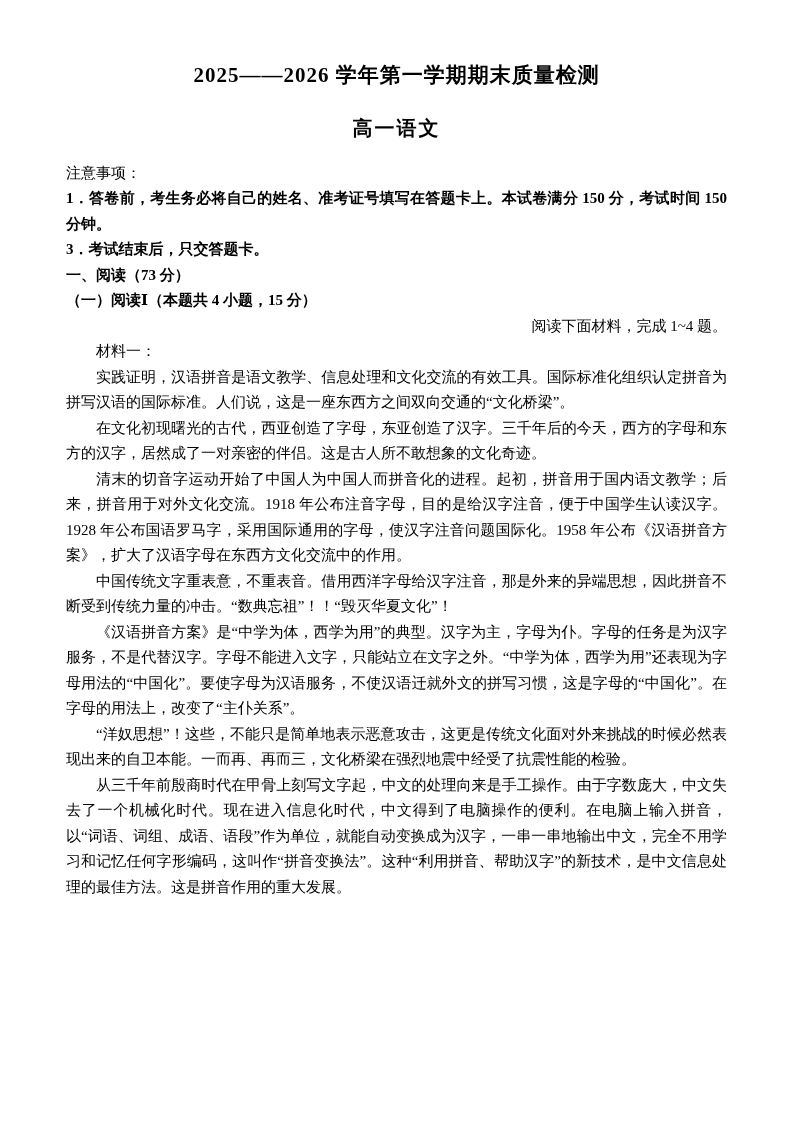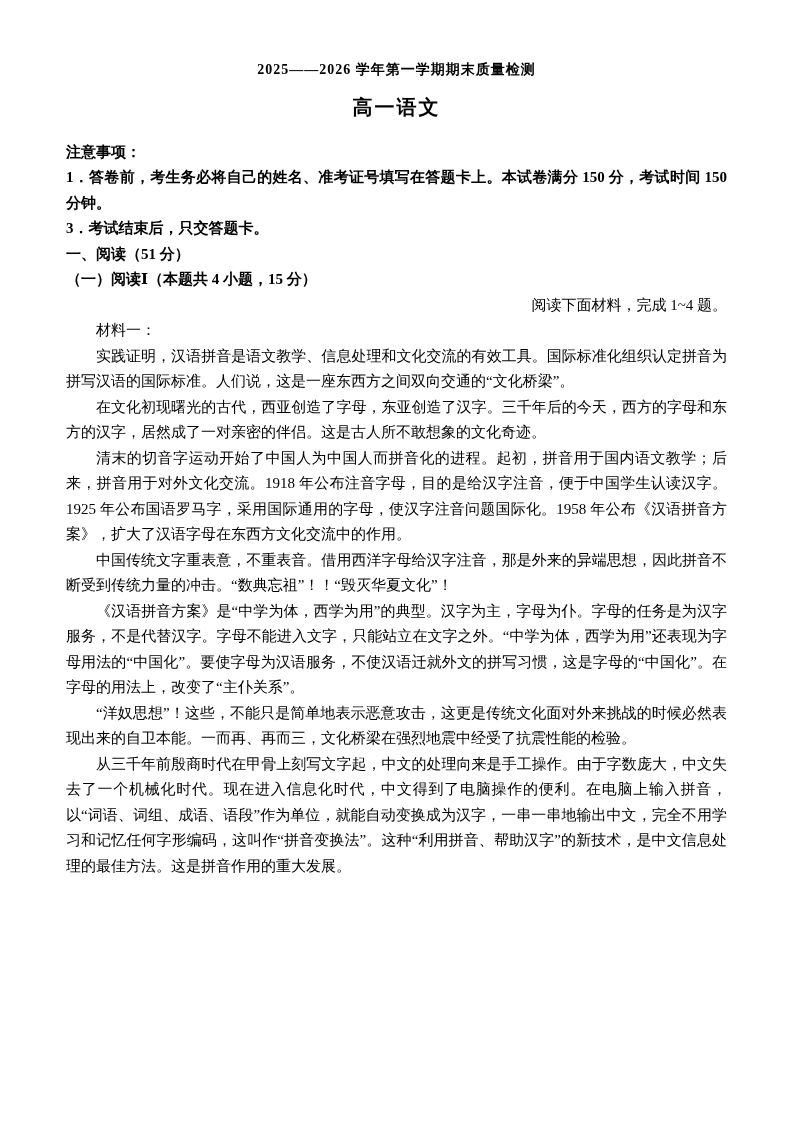--- a/index.html
+++ b/index.html
@@ -11,34 +11,34 @@
       background: #ffffff;
       color: #000000;
       padding: 48px 66px 40px 66px;
       font-family: "Liberation Serif", "DejaVu Serif", serif;
       font-size: 15px;
       line-height: 1.7;
       overflow: hidden;
     }
     .title {
       text-align: center;
-      font-size: 14px;
+      font-size: 21px;
       font-weight: 700;
       letter-spacing: 1px;
       margin-top: 10px;
     }
     .subtitle {
       text-align: center;
       font-size: 20px;
       font-weight: 700;
       letter-spacing: 2px;
-      margin-top: 8px;
+      margin-top: 17px;
       margin-bottom: 16px;
     }
-    .notice-heading { font-weight: 700; }
+    .notice-heading { font-weight: 400; }
     .notice-item {
       font-weight: 700;
       text-align: justify;
     }
     .section-heading { font-weight: 700; }
     .instruction { font-weight: 400; text-align: right; }
     .material-label { text-indent: 2em; }
     .body-para {
       text-indent: 2em;
       text-align: justify;
@@ -49,26 +49,26 @@
 
 <div class="page">
 
   <h1 class="title">2025——2026 学年第一学期期末质量检测</h1>
   <h2 class="subtitle">高一语文</h2>
 
   <p class="notice-heading">注意事项：</p>
   <p class="notice-item">1．答卷前，考生务必将自己的姓名、准考证号填写在答题卡上。本试卷满分 150 分，考试时间 150 分钟。</p>
   <p class="notice-item">3．考试结束后，只交答题卡。</p>
 
-  <p class="section-heading">一、阅读（51 分）</p>
+  <p class="section-heading">一、阅读（73 分）</p>
   <p class="section-heading">（一）阅读Ⅰ（本题共 4 小题，15 分）</p>
   <p class="instruction">阅读下面材料，完成 1~4 题。</p>
   <p class="material-label">材料一：</p>
 
   <p class="body-para">实践证明，汉语拼音是语文教学、信息处理和文化交流的有效工具。国际标准化组织认定拼音为拼写汉语的国际标准。人们说，这是一座东西方之间双向交通的“文化桥梁”。</p>
   <p class="body-para">在文化初现曙光的古代，西亚创造了字母，东亚创造了汉字。三千年后的今天，西方的字母和东方的汉字，居然成了一对亲密的伴侣。这是古人所不敢想象的文化奇迹。</p>
-  <p class="body-para">清末的切音字运动开始了中国人为中国人而拼音化的进程。起初，拼音用于国内语文教学；后来，拼音用于对外文化交流。1918 年公布注音字母，目的是给汉字注音，便于中国学生认读汉字。1925 年公布国语罗马字，采用国际通用的字母，使汉字注音问题国际化。1958 年公布《汉语拼音方案》，扩大了汉语字母在东西方文化交流中的作用。</p>
+  <p class="body-para">清末的切音字运动开始了中国人为中国人而拼音化的进程。起初，拼音用于国内语文教学；后来，拼音用于对外文化交流。1918 年公布注音字母，目的是给汉字注音，便于中国学生认读汉字。1928 年公布国语罗马字，采用国际通用的字母，使汉字注音问题国际化。1958 年公布《汉语拼音方案》，扩大了汉语字母在东西方文化交流中的作用。</p>
   <p class="body-para">中国传统文字重表意，不重表音。借用西洋字母给汉字注音，那是外来的异端思想，因此拼音不断受到传统力量的冲击。“数典忘祖”！！“毁灭华夏文化”！</p>
   <p class="body-para">《汉语拼音方案》是“中学为体，西学为用”的典型。汉字为主，字母为仆。字母的任务是为汉字服务，不是代替汉字。字母不能进入文字，只能站立在文字之外。“中学为体，西学为用”还表现为字母用法的“中国化”。要使字母为汉语服务，不使汉语迁就外文的拼写习惯，这是字母的“中国化”。在字母的用法上，改变了“主仆关系”。</p>
   <p class="body-para">“洋奴思想”！这些，不能只是简单地表示恶意攻击，这更是传统文化面对外来挑战的时候必然表现出来的自卫本能。一而再、再而三，文化桥梁在强烈地震中经受了抗震性能的检验。</p>
   <p class="body-para">从三千年前殷商时代在甲骨上刻写文字起，中文的处理向来是手工操作。由于字数庞大，中文失去了一个机械化时代。现在进入信息化时代，中文得到了电脑操作的便利。在电脑上输入拼音，以“词语、词组、成语、语段”作为单位，就能自动变换成为汉字，一串一串地输出中文，完全不用学习和记忆任何字形编码，这叫作“拼音变换法”。这种“利用拼音、帮助汉字”的新技术，是中文信息处理的最佳方法。这是拼音作用的重大发展。</p>
 
 </div>
 
 </body></html>

